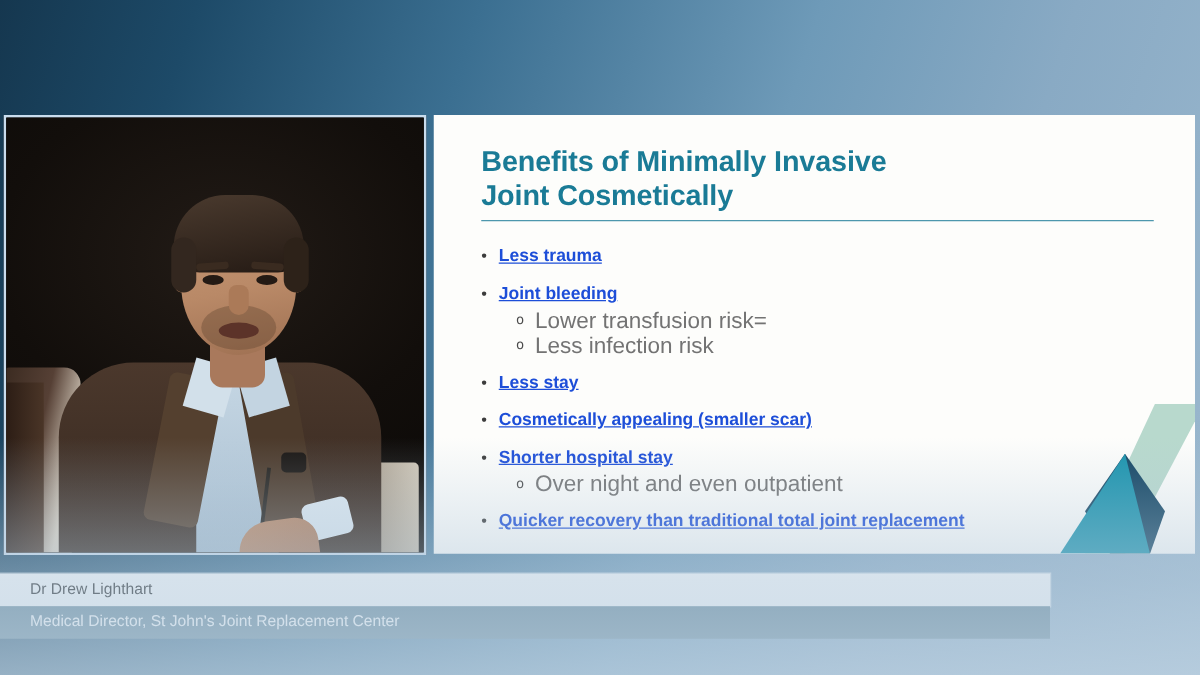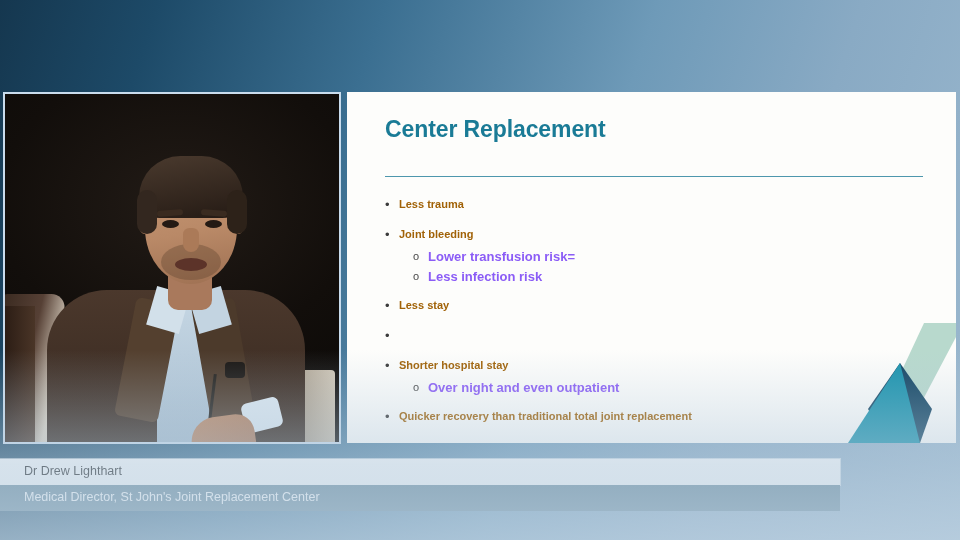--- a/index.html
+++ b/index.html
@@ -267,41 +267,42 @@
   .bullet-row.tight { margin-bottom: 5px; }
   .bullet-mark {
     width: 14px;
     flex: 0 0 14px;
     color: #3c3c3c;
     font-size: 13px;
     line-height: 17px;
     text-align: left;
   }
   .bullet-text {
-    color: #a16207;
-    font-size: 11px;
+    color: #1d4ed8;
+    font-size: 14px;
     font-weight: bold;
     line-height: 17px;
+    text-decoration: underline;
   }
   .sub-row {
     display: flex;
     align-items: flex-start;
     margin: 3px 0 3px 28px;
   }
   .sub-mark {
     width: 15px;
     flex: 0 0 15px;
     color: #4a4a4a;
     font-size: 11px;
     line-height: 17px;
   }
   .sub-text {
-    color: #8b5cf6;
-    font-size: 13px;
-    font-weight: bold;
+    color: #737373;
+    font-size: 18px;
+    font-weight: normal;
     line-height: 17px;
   }
   .sub-group { margin-bottom: 12px; }
 
   
   .chevrons {
     position: absolute;
     right: 0;
     bottom: 0;
     width: 140px;
@@ -377,21 +378,22 @@
       <div class="mic-cord"></div>
       <div class="mic"></div>
       <div class="cuff"></div>
       <div class="hand"></div>
     </div>
   </div>
 
   <div class="slide">
 
     <div class="slide-title">
-      <div>Center Replacement</div>
+      <div>Benefits of Minimally Invasive</div>
+      <div>Joint Cosmetically</div>
     </div>
 
     <div class="title-rule"></div>
 
     <div class="bullets">
 
       <div class="bullet-row">
         <div class="bullet-mark">•</div>
         <div class="bullet-text">Less trauma</div>
       </div>
@@ -411,20 +413,21 @@
         </div>
       </div>
 
       <div class="bullet-row">
         <div class="bullet-mark">•</div>
         <div class="bullet-text">Less stay</div>
       </div>
 
       <div class="bullet-row">
         <div class="bullet-mark">•</div>
+        <div class="bullet-text">Cosmetically appealing (smaller scar)</div>
       </div>
 
       <div class="bullet-row tight">
         <div class="bullet-mark">•</div>
         <div class="bullet-text">Shorter hospital stay</div>
       </div>
       <div class="sub-group">
         <div class="sub-row">
           <div class="sub-mark">o</div>
           <div class="sub-text">Over night and even outpatient</div>

